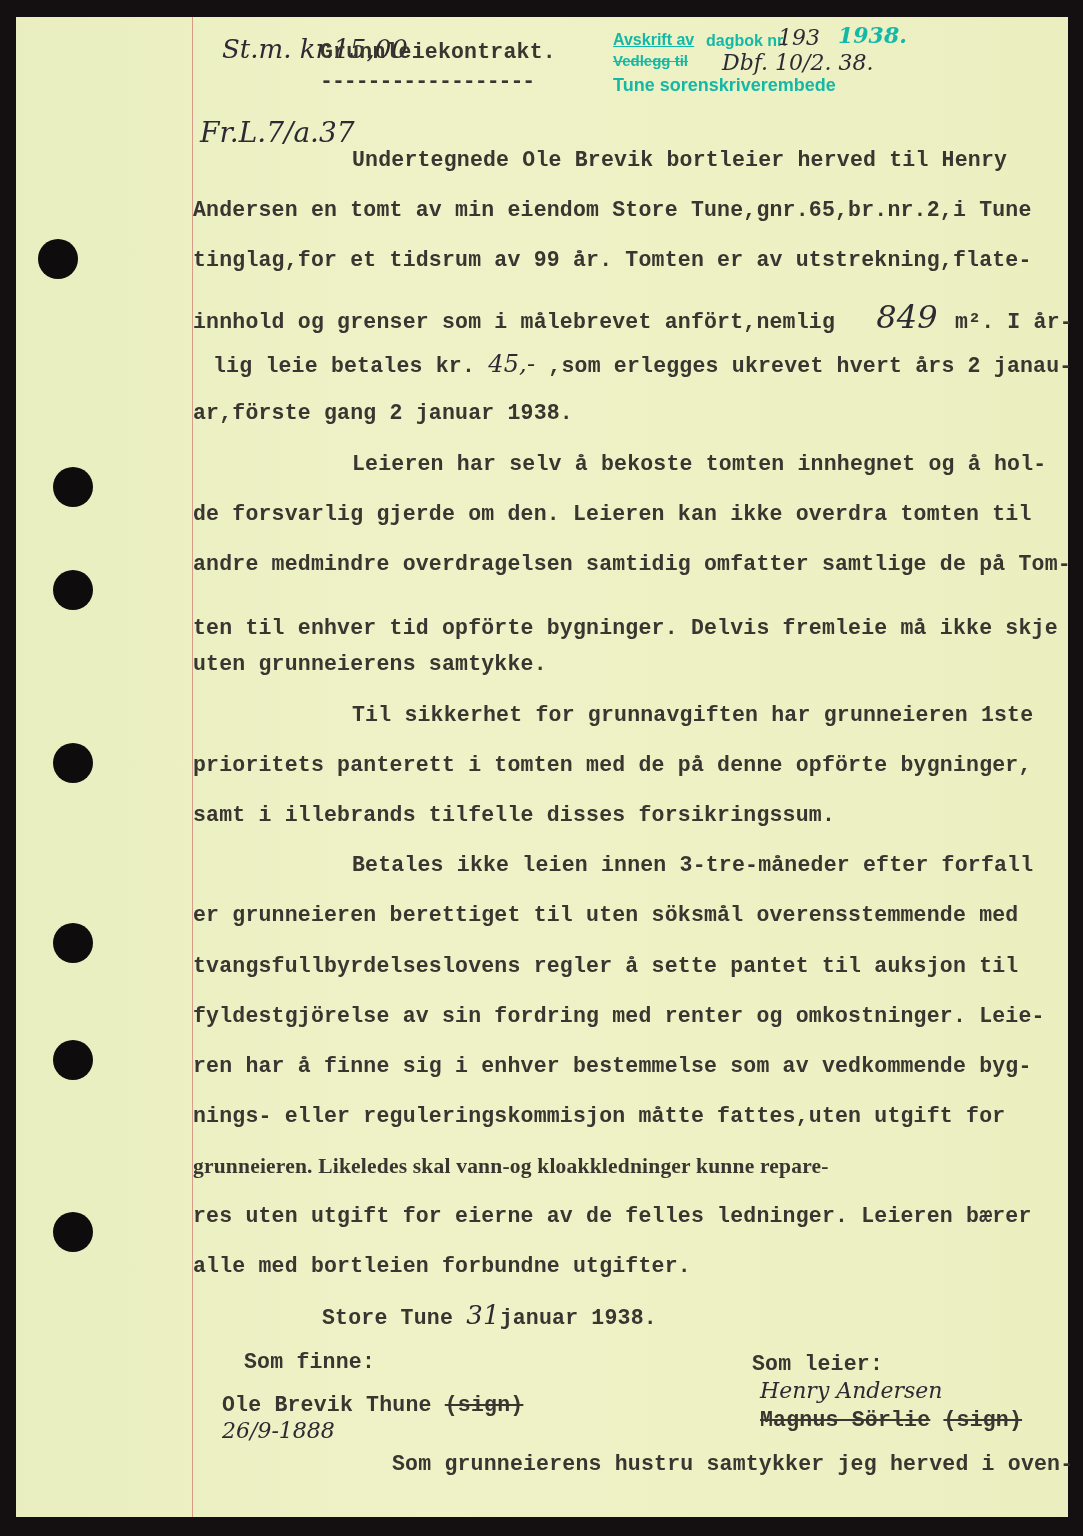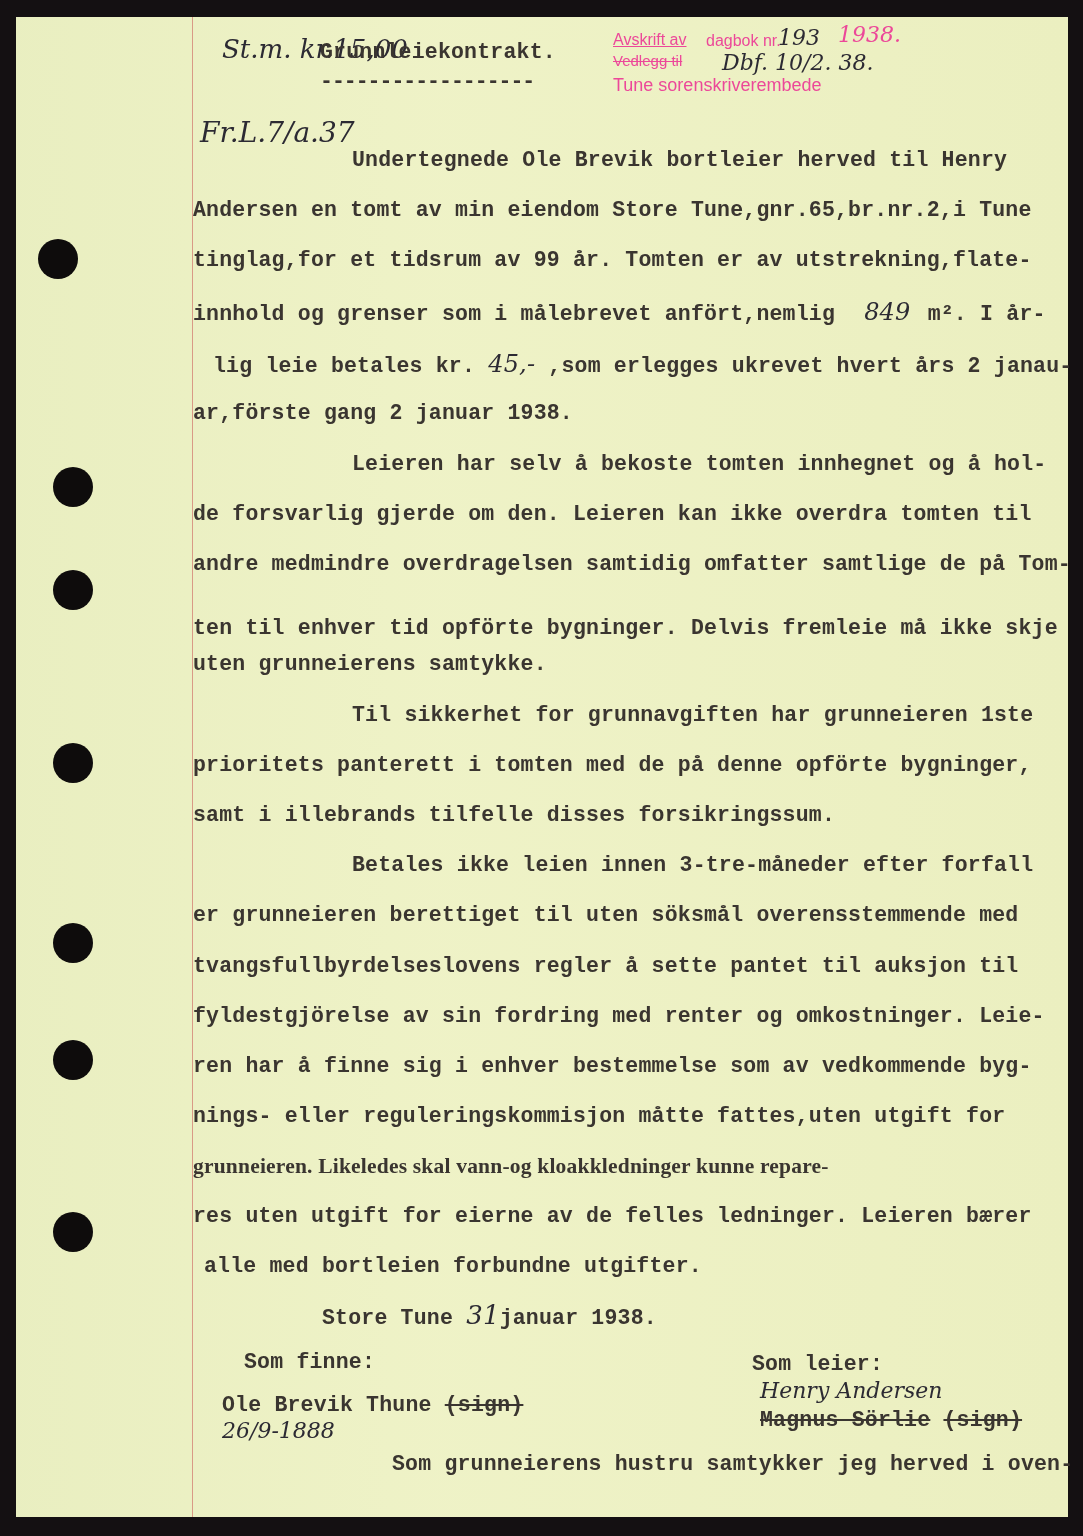--- a/index.html
+++ b/index.html
@@ -21,21 +21,21 @@
   .line {
     position: absolute; left: 193px; white-space: nowrap;
     font-size: 21.5px; font-weight: bold; color: #3a3530; letter-spacing: 0.2px;
   }
   .indent { left: 352px; }
   .hand {
     font-family: "DejaVu Serif", "Liberation Serif", serif; font-style: italic; font-weight: normal;
     color: #2c2a33;
   }
   .stamp { font-family: "Liberation Sans", sans-serif; font-weight: normal; }
-  .stamp-purple { color: #ec4899; }
+  .stamp-purple { color: #14b8a6; font-weight: bold; }
   .strike { text-decoration: line-through; }
   .abs { position: absolute; white-space: nowrap; }
 </style>
 </head>
 <body>
 
 <div class="paper">
   <div class="margin-line"></div>
 
   <div class="hole" style="left:22px; top:222px;"></div>
@@ -59,21 +59,21 @@
 <div class="abs hand" style="left:778px; top:25px; font-size:22px;">193</div>
 <div class="abs hand stamp-purple" style="left:838px; top:22px; font-size:22px;">1938.</div>
 <div class="abs hand" style="left:722px; top:50px; font-size:22px;">Dbf. 10/2. 38.</div>
 <div class="abs stamp stamp-purple" style="left:613px; top:75px; font-size:18px;">Tune sorenskriverembede</div>
 
 <div class="line indent" style="top:148px;">Undertegnede Ole Brevik bortleier herved til Henry</div>
 <div class="line" style="top:198px;">Andersen en tomt av min eiendom Store Tune,gnr.65,br.nr.2,i Tune</div>
 <div class="line" style="top:248px;">tinglag,for et tidsrum av 99 år. Tomten er av utstrekning,flate-</div>
 <div class="line" style="top:298px;">
   <span>innhold og grenser som i målebrevet anfört,nemlig</span>
-  <span class="hand" style="font-size:24px; margin-left:16px;">849</span>
+  <span class="hand" style="font-size:32px; margin-left:28px;">849</span>
   <span style="margin-left:4px;">m².</span>
   <span>I år-</span>
 </div>
 <div class="line" style="top:350px;margin-left:20px;">
   <span>lig leie betales kr.</span>
   <span class="hand" style="font-size:24px;">45,-</span>
   <span>,som erlegges ukrevet hvert års 2 janau-</span>
 </div>
 <div class="line" style="top:401px;">ar,förste gang 2 januar 1938.</div>
 
@@ -88,21 +88,21 @@
 <div class="line" style="top:803px;">samt i illebrands tilfelle disses forsikringssum.</div>
 
 <div class="line indent" style="top:853px;">Betales ikke leien innen 3-tre-måneder efter forfall</div>
 <div class="line" style="top:903px;">er grunneieren berettiget til uten söksmål overensstemmende med</div>
 <div class="line" style="top:954px;">tvangsfullbyrdelseslovens regler å sette pantet til auksjon til</div>
 <div class="line" style="top:1004px;">fyldestgjörelse av sin fordring med renter og omkostninger. Leie-</div>
 <div class="line" style="top:1054px;">ren har å finne sig i enhver bestemmelse som av vedkommende byg-</div>
 <div class="line" style="top:1104px;">nings- eller reguleringskommisjon måtte fattes,uten utgift for</div>
 <div class="line" style="top:1154px;font-family:Liberation Serif, serif;">grunneieren. Likeledes skal vann-og kloakkledninger kunne repare-</div>
 <div class="line" style="top:1204px;">res uten utgift for eierne av de felles ledninger.  Leieren bærer</div>
-<div class="line" style="top:1254px;margin-left:11px;">alle med bortleien forbundne utgifter.</div>
+<div class="line" style="top:1254px;">alle med bortleien forbundne utgifter.</div>
 
 <div class="line" style="left:322px; top:1300px;">
   <span>Store Tune</span>
   <span class="hand" style="font-size:26px;">31</span><span>januar 1938.</span>
 </div>
 
 <div class="line" style="left:244px; top:1350px;">Som finne:</div>
 <div class="line" style="left:222px; top:1393px;">
   <span>Ole Brevik Thune</span>
   <span class="strike">(sign)</span>

